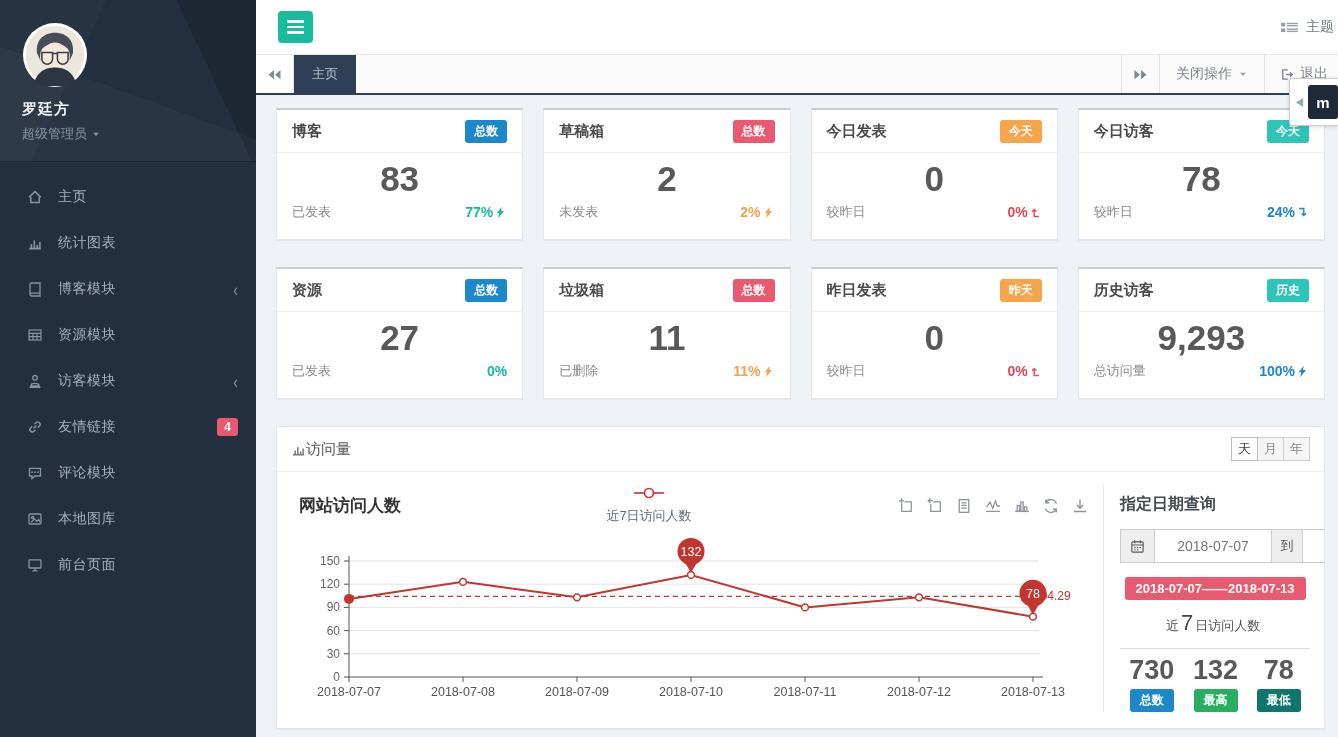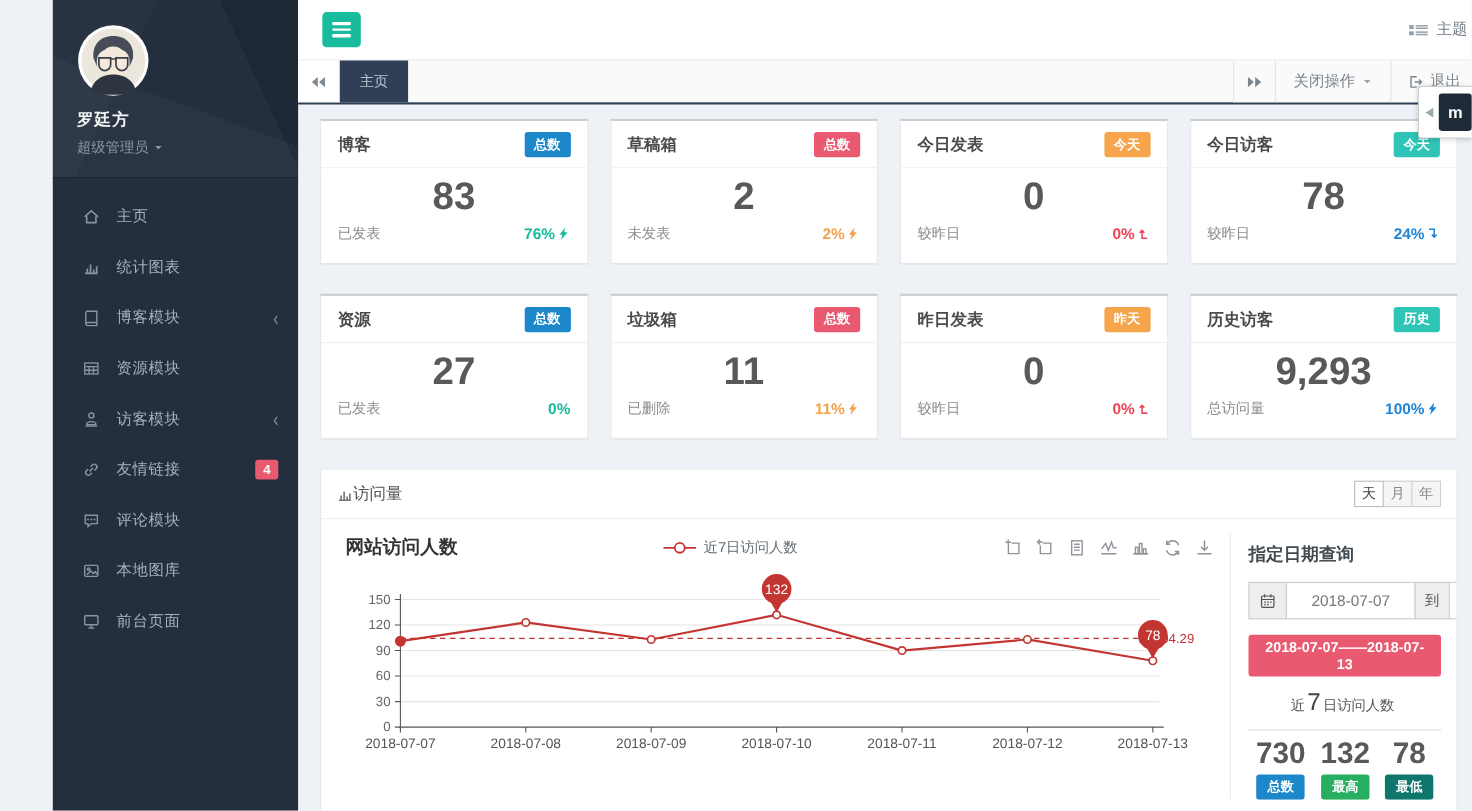--- a/index.html
+++ b/index.html
@@ -1,21 +1,21 @@
 <!DOCTYPE html>
 <html><head>
 <meta charset="utf-8">
 <style>
   * { margin:0; padding:0; box-sizing:border-box; }
   html,body { width:1338px; height:737px; overflow:hidden; font-family:"Liberation Sans","DejaVu Sans",sans-serif; background:#eef1f5; }
   body { display:flex; }
   svg { display:block; }
 
   
-  .sidebar { width:223px; height:737px; background:#232e3e; flex:none; color:#a7b1bc;margin-left:48px; }
+  .sidebar { width:256px; height:737px; background:#232e3e; flex:none; color:#a7b1bc; }
   .profile { padding:22px 0 18px 22px; background:
       linear-gradient(115deg, rgba(255,255,255,.025) 0 32%, transparent 32%),
       linear-gradient(245deg, rgba(0,0,0,.14) 0 24%, transparent 24%),
       linear-gradient(20deg, rgba(255,255,255,.03) 0 45%, transparent 45%);
       border-bottom:1px solid #1b2533; }
   .avatar { width:66px; height:66px; border-radius:50%; overflow:hidden; cursor:pointer; }
   .p-name { margin-top:12px; color:#f2f4f6; font-size:15px; font-weight:bold; letter-spacing:1px; }
   .p-role { margin-top:6px; font-size:13px; color:#8b96a3; cursor:pointer; display:flex; align-items:center; gap:4px; }
   .p-role .ic { width:10px; height:10px; color:#8b96a3; }
   .nav { padding-top:12px; }
@@ -67,21 +67,21 @@
   .panel-head { display:flex; align-items:center; justify-content:space-between; padding:10px 14px; border-bottom:1px solid #f0f0f0; }
   .panel-title { display:flex; align-items:center; font-size:15px; color:#555; }
   .panel-title .ic { width:15px; height:15px; color:#777; }
   .range-group { display:flex; }
   .range-btn { min-width:24px; height:24px; padding:0 6px; font-size:13px; border:1px solid #cfcfcf; background:#f5f5f5; color:#888; cursor:pointer; margin-left:-1px; }
   .range-btn.active { background:#fff; color:#444; border-color:#bdbdbd; position:relative; z-index:1; }
   .panel-body { display:flex; padding:12px 0 16px 14px; }
   .chart-col { width:812px; flex:none; }
   .chart-head { display:flex; align-items:center; padding:2px 8px 4px 8px; }
   .chart-title { font-size:17px; font-weight:bold; color:#333; }
-  .legend { display:flex; align-items:center; gap:7px; margin:0 auto; cursor:pointer; }
+  .legend { display:flex; align-items:center; gap:7px; margin:0 auto; cursor:pointer;flex-direction:column; }
   .legend-text { font-size:13px; color:#5f6b73; }
   .toolbox { display:flex; align-items:center; gap:11px; padding-right:6px; }
   .tool { width:18px; height:18px; color:#8d9399; cursor:pointer; }
   .query-col { flex:1; border-left:1px solid #ededed; padding:2px 0 0 16px; min-width:0; overflow:hidden; }
   .query-title { font-size:16px; font-weight:bold; color:#424a52; margin:8px 0 14px; }
   .date-group { display:flex; width:302px; height:34px; }
   .dg-addon { width:35px; background:#eee; border:1px solid #ccc; display:flex; align-items:center; justify-content:center; color:#555; flex:none; }
   .dg-addon .ic { width:15px; height:15px; }
   .dg-addon.mid { width:32px; font-size:13px; margin-left:-1px; }
   .dg-input { width:118px; border:1px solid #ccc; margin-left:-1px; text-align:center; font-size:14px; color:#777; font-family:inherit; outline:none; flex:none; background:#fff; }
@@ -288,21 +288,21 @@
         <div class="card">
     <div class="card-head">
       <span class="card-title">博客</span>
       <span class="card-badge" style="background: rgb(29, 136, 201);">总数</span>
     </div>
     <div class="card-body">
       <div class="card-value">83</div>
       <div class="card-foot">
         <span class="card-sub">已发表</span>
         <span class="card-pct" style="color: rgb(22, 186, 154);">
-          <span class="pct-text">76%</span>
+          <span class="pct-text">77%</span>
                 <span class="ic">
                   <svg viewBox="0 0 16 16">
                     <path d="M9.6 1 3.4 9h3.1L5 15l7.3-8.7H8.6z" fill="currentColor"></path>
                   </svg>
                 </span>
         </span>
       </div>
     </div>
   </div>
         <div class="card">

